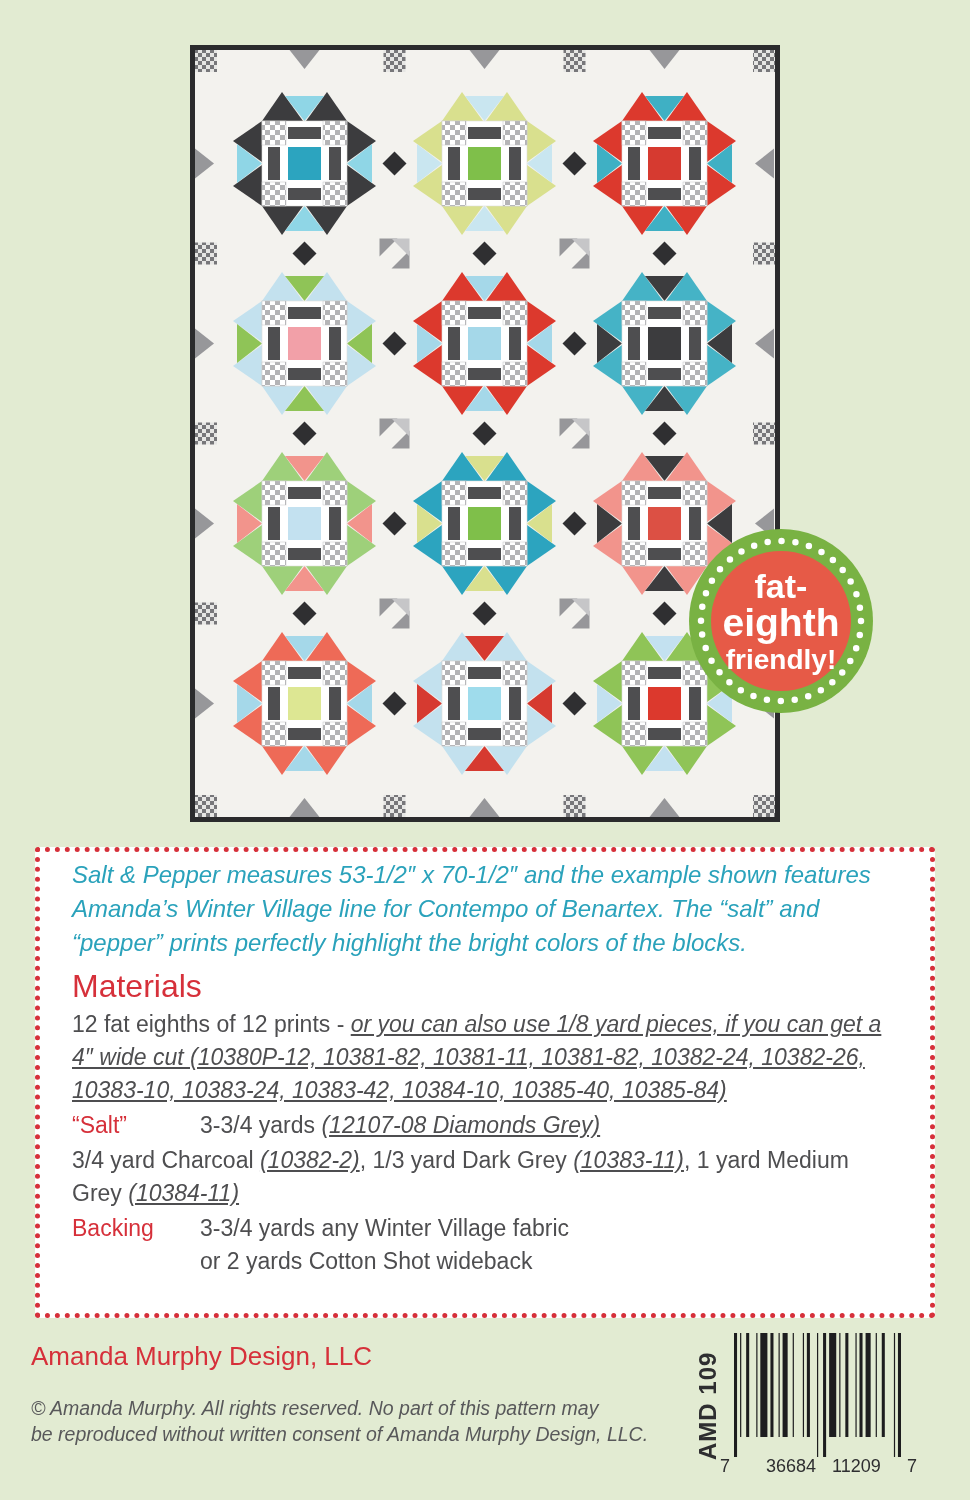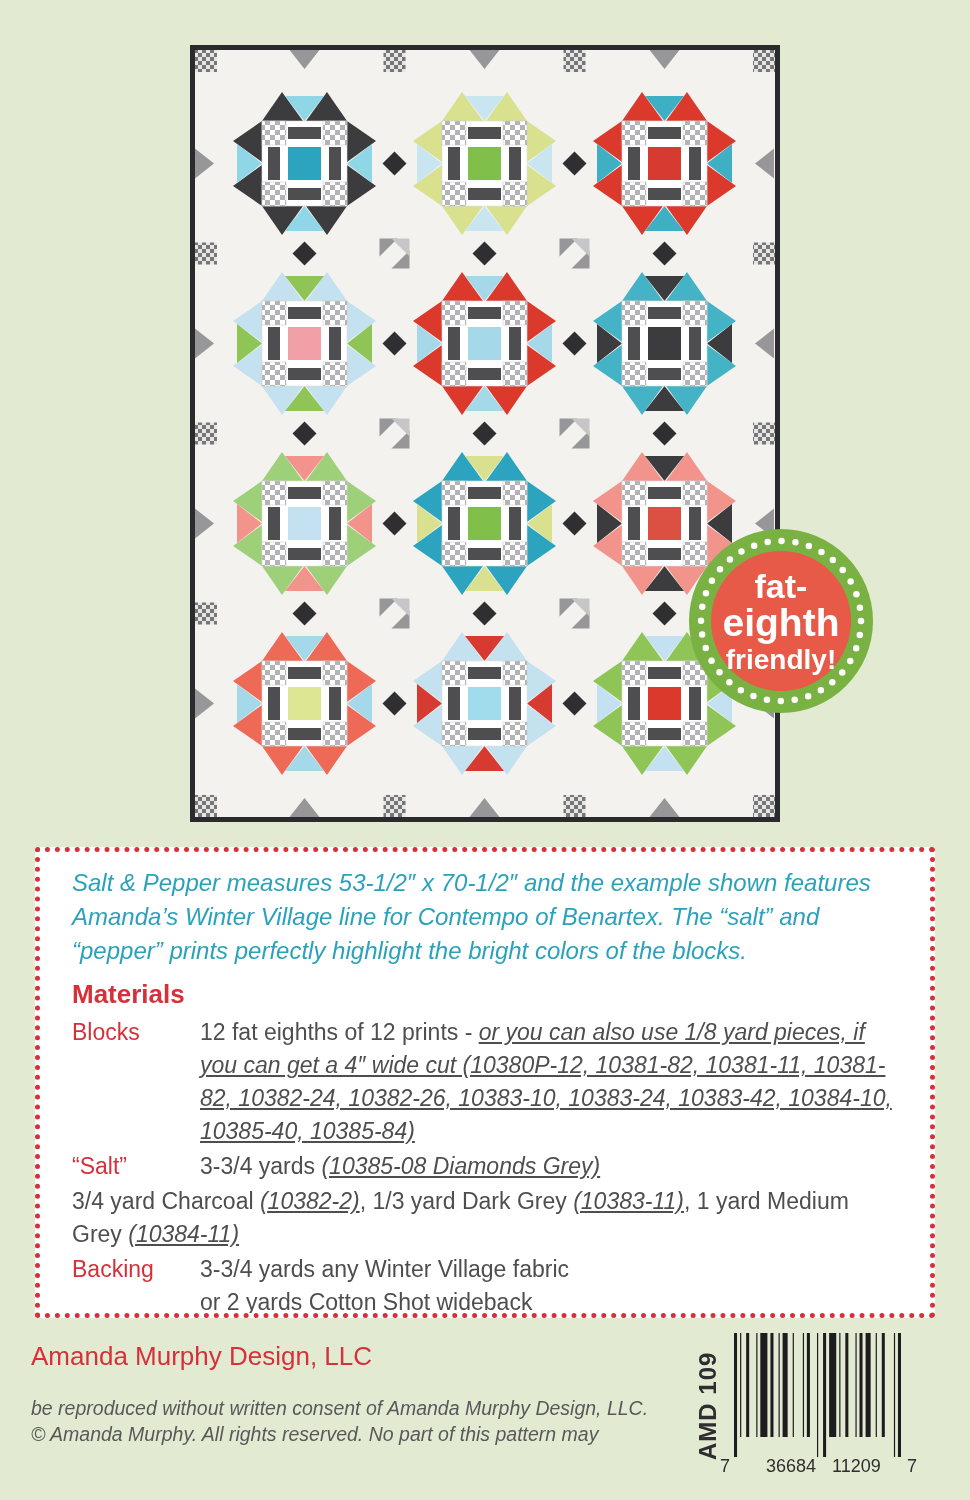--- a/index.html
+++ b/index.html
@@ -15,24 +15,24 @@
   .quilt-wrap{position:absolute;left:190px;top:45px;width:590px;height:777px;}
   .quilt-wrap svg{display:block;}
 
   
   .badge{position:absolute;left:688px;top:528px;width:186px;height:186px;}
 
   
   .materials-box{
     position:absolute;left:35px;top:847px;width:900px;height:471px;
     background:var(--boxbg);border:5px dotted var(--red);border-radius:3px;
-    padding:14px 30px 14px 32px;overflow:hidden;
+    padding:6px 30px 14px 32px;overflow:hidden;
   }
   .desc{margin:0 0 10px 0;color:var(--teal);font-size:24px;line-height:34px;font-style:italic;font-weight:500;}
-  .mat-heading{margin:2px 0 6px 0;color:var(--red);font-size:26px;line-height:32px;font-weight:bold;}
+  .mat-heading{margin:2px 0 6px 0;color:var(--red);font-size:32px;line-height:32px;font-weight:normal;}
   .mat-row{display:flex;margin:0 0 2px 0;font-size:23px;line-height:33px;color:var(--ink);}
   .mat-label{flex:0 0 128px;color:var(--red);}
   .mat-value{flex:1;}
   .it{font-style:italic;text-decoration:underline;}
 
   
   .footer{position:absolute;left:31px;top:1340px;width:620px;}
   .f-company,.f-web{color:var(--red);font-size:26px;line-height:33px;}
   .f-copy{color:var(--gray);font-size:19.5px;line-height:26px;font-style:italic;margin-top:22px;}
 
@@ -403,48 +403,47 @@
       <text x="93" y="141" text-anchor="middle" fill="#ffffff" font-size="28" font-weight="600" font-family="Liberation Sans, sans-serif">friendly!</text>
     </svg>
   </div>
 
   <div class="materials-box">
     <p class="desc">Salt &amp; Pepper measures 53-1/2″ x 70-1/2″ and the example shown features Amanda’s Winter Village line for Contempo of Benartex.  The “salt” and “pepper” prints perfectly highlight the bright colors of the blocks.</p>
 
     <h2 class="mat-heading">Materials</h2>
 
     <div class="mat-row">
-      <span class="mat-label">Blocks</span>
       <span class="mat-value"><span>12 fat eighths of 12 prints - </span><span class="it">or you can also use 1/8 yard pieces, if you can get a 4″ wide cut (10380P-12, 10381-82, 10381-11, 10381-82, 10382-24, 10382-26, 10383-10, 10383-24, 10383-42, 10384-10, 10385-40, 10385-84)</span></span>
     </div>
 
     <div class="mat-row">
       <span class="mat-label">“Salt”</span>
-      <span class="mat-value"><span>3-3/4 yards </span><span class="it">(10385-08 Diamonds Grey)</span></span>
+      <span class="mat-value"><span>3-3/4 yards </span><span class="it">(12107-08 Diamonds Grey)</span></span>
     </div>
 
     <div class="mat-row">
       <span class="mat-value"><span>3/4 yard Charcoal </span><span class="it">(10382-2)</span><span>, 1/3 yard Dark Grey </span><span class="it">(10383-11)</span><span>, 1 yard Medium Grey </span><span class="it">(10384-11)</span></span>
     </div>
 
     <div class="mat-row">
       <span class="mat-label">Backing</span>
       <span class="mat-value">
         <span style="display:block">3-3/4 yards any Winter Village fabric</span>
         <span style="display:block">or 2 yards Cotton Shot wideback</span>
       </span>
     </div>
 
   </div>
 
   <div class="footer">
     <div class="f-company">Amanda Murphy Design, LLC</div>
     <div class="f-copy">
+      <span style="display:block">© Amanda Murphy.  All rights reserved.  No part of this pattern may</span>
       <span style="display:block">be reproduced without written consent of Amanda Murphy Design, LLC.</span>
-      <span style="display:block">© Amanda Murphy.  All rights reserved.  No part of this pattern may</span>
     </div>
   </div>
 
   <div class="barcode">
     <div class="bc-label">AMD 109</div>
     <div class="bars">
       <svg id="bars-svg" width="168" height="124" viewBox="0 0 168 124">
           <rect x="0.00" y="0" width="3.05" height="124" fill="#1d1d1f"></rect>
           <rect x="6.07" y="0" width="1.20" height="104" fill="#1d1d1f"></rect>
           <rect x="12.14" y="0" width="3.05" height="104" fill="#1d1d1f"></rect>

